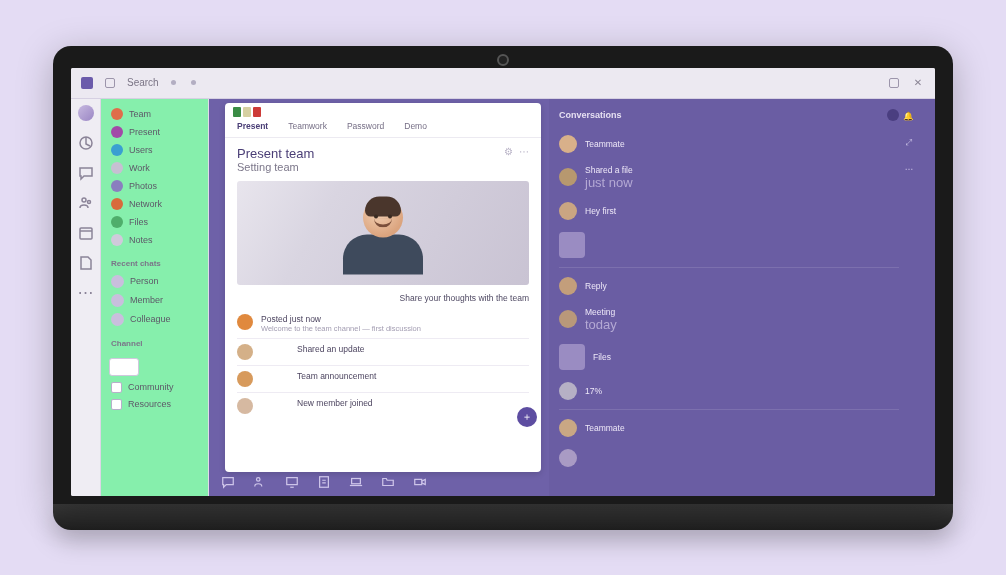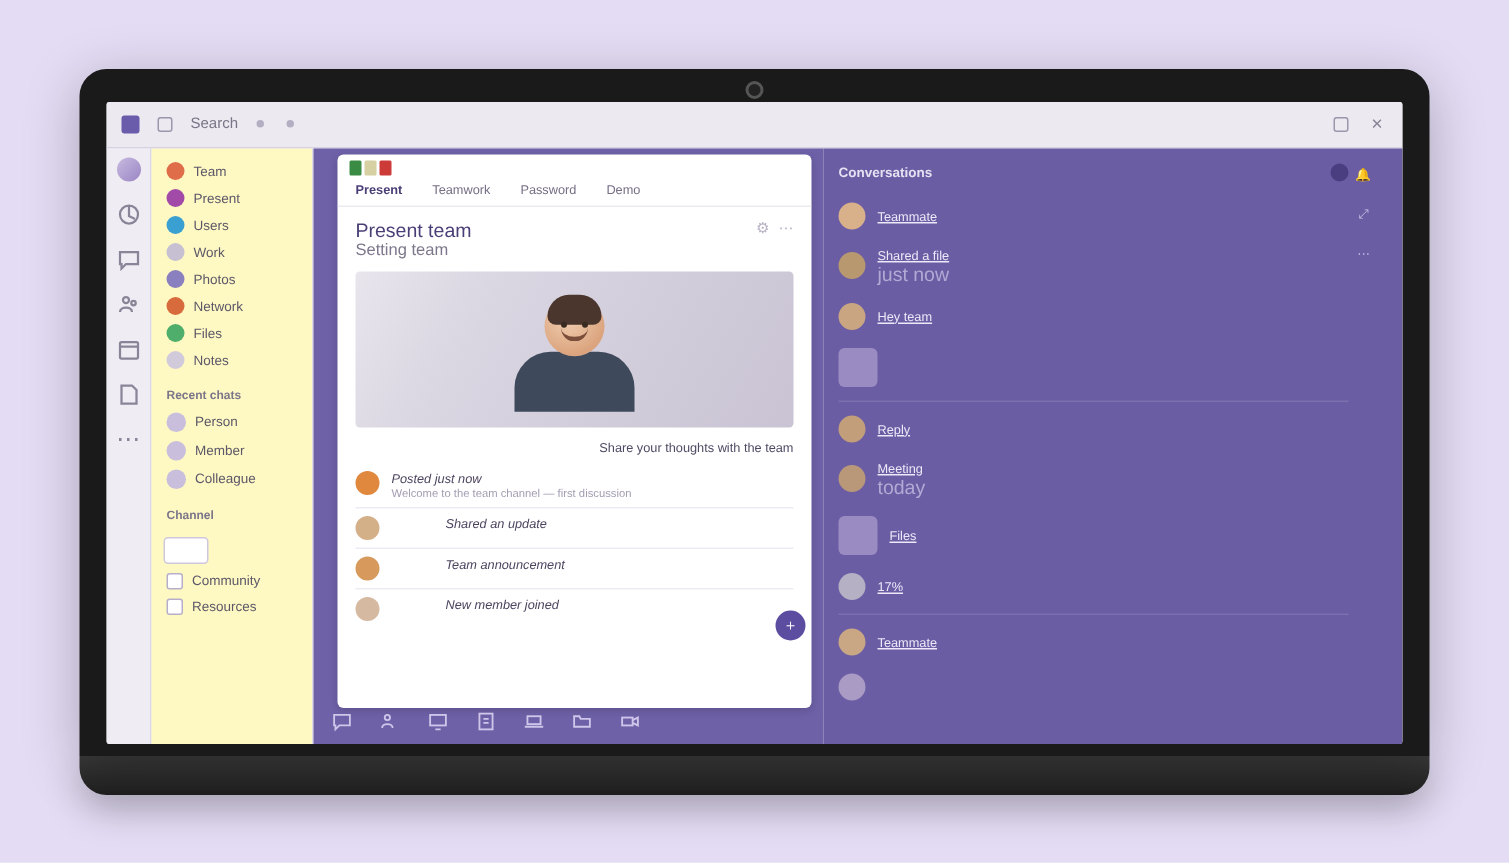--- a/index.html
+++ b/index.html
@@ -88,21 +88,21 @@
   }
   .rail-icon {
     width: 16px; height: 16px;
     display: flex; align-items: center; justify-content: center;
     color: #8b8498;
   }
   .rail-avatar { width: 16px; height: 16px; border-radius: 50%; background: linear-gradient(135deg,#c7b9e0,#9a86c4); }
 
   
   .sidebar {
-    background: #fef9c3;
+    background: #86efac;
     border-right: 1px solid #e0dbe9;
     padding: 6px 8px;
     font-size: 9px;
     color: #5d5868;
     overflow: hidden;
   }
   .side-item {
     display: flex; align-items: center; gap: 6px;
     padding: 3px 2px;
   }
@@ -212,21 +212,21 @@
     padding: 0 12px 10px;
     font-size: 8.5px;
     color: #6c6779;
     overflow: hidden;
   }
   .feed-hint { font-size: 8.5px; color: #4f4963; margin-bottom: 6px; text-align: right; }
   .feed-item {
     display: flex; gap: 8px; padding: 5px 0;
   }
   .feed-av { width: 16px; height: 16px; border-radius: 50%; flex-shrink: 0; }
-  .feed-body-line1 { color: #4d4560; font-weight: 500; font-style: italic; }
+  .feed-body-line1 { color: #4d4560; font-weight: 500; }
   .feed-body-line2 { color: #a39db2; font-size: 7.5px; }
   .feed-item.fi-sep { border-top: 1px solid #eeebf3; gap: 44px; }
   .fab {
     position: absolute;
     right: 4px; bottom: 2px;
     width: 20px; height: 20px;
     background: #5d4da1;
     border-radius: 50%;
     display: flex; align-items: center; justify-content: center;
     color: #fff; font-size: 10px;
@@ -267,21 +267,21 @@
     display: inline-block;
   }
   .r-item {
     display: flex; gap: 8px; padding: 6px 0; align-items: center;
   }
   .r-av {
     width: 18px; height: 18px; border-radius: 50%; flex-shrink: 0;
     background: #c9bfdd;
   }
   .r-lines { flex: 1; }
-  .r-l1 { color: #eee8f8; font-weight: 500; text-decoration: underline; }
+  .r-l1 { color: #eee8f8; font-weight: 500; }
   .r-l2 { color: #b4a9d4; font-size: 13px; }
   .r-thumb {
     width: 26px; height: 26px; border-radius: 4px; flex-shrink: 0;
     background: #9a8cc2;
   }
   .r-sep { border-top: 1px solid rgba(255,255,255,0.12); margin: 3px 0; }
   .r-rail {
     width: 20px;
     display: flex;
     flex-direction: column;
@@ -522,21 +522,21 @@
                 <div class="r-item">
                   <span class="r-av" style="background:#b7986f"></span>
                   <div class="r-lines">
                     <div class="r-l1">Shared a file</div>
                     <div class="r-l2">just now</div>
                   </div>
                 </div>
                 <div class="r-item">
                   <span class="r-av" style="background:#caa582"></span>
                   <div class="r-lines">
-                    <div class="r-l1">Hey team</div>
+                    <div class="r-l1">Hey first</div>
                   </div>
                 </div>
                 <div class="r-item">
                   <span class="r-thumb"></span>
                   <div class="r-lines">
                     <div class="r-l1"></div>
                   </div>
                 </div>
                 <div class="r-sep"></div>
                 <div class="r-item">

